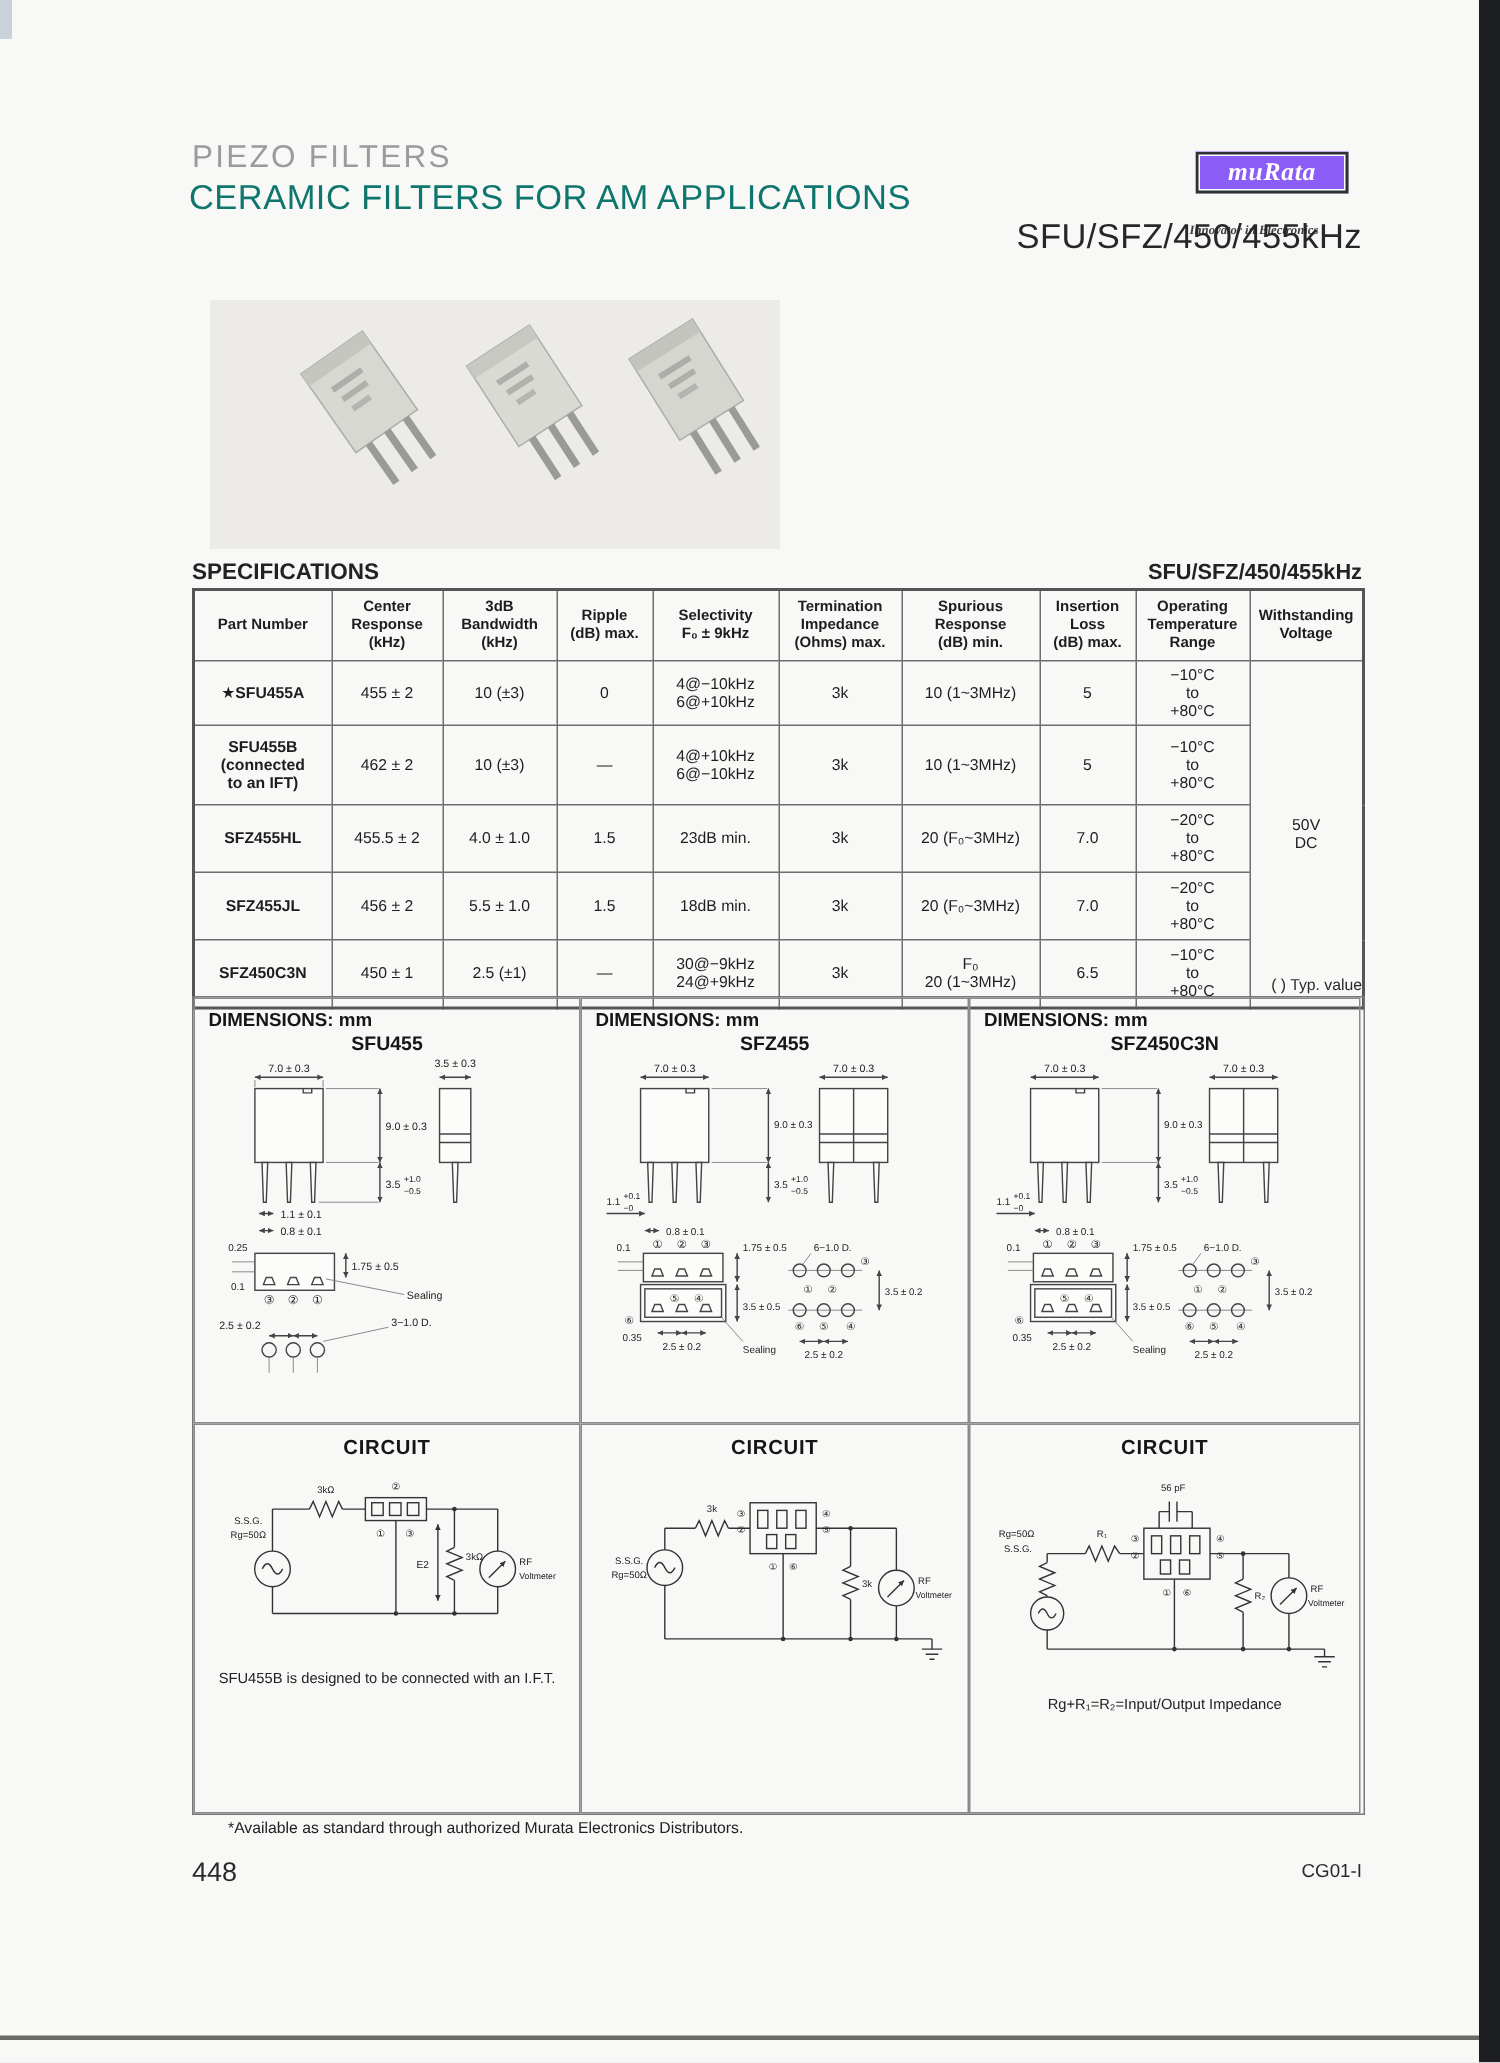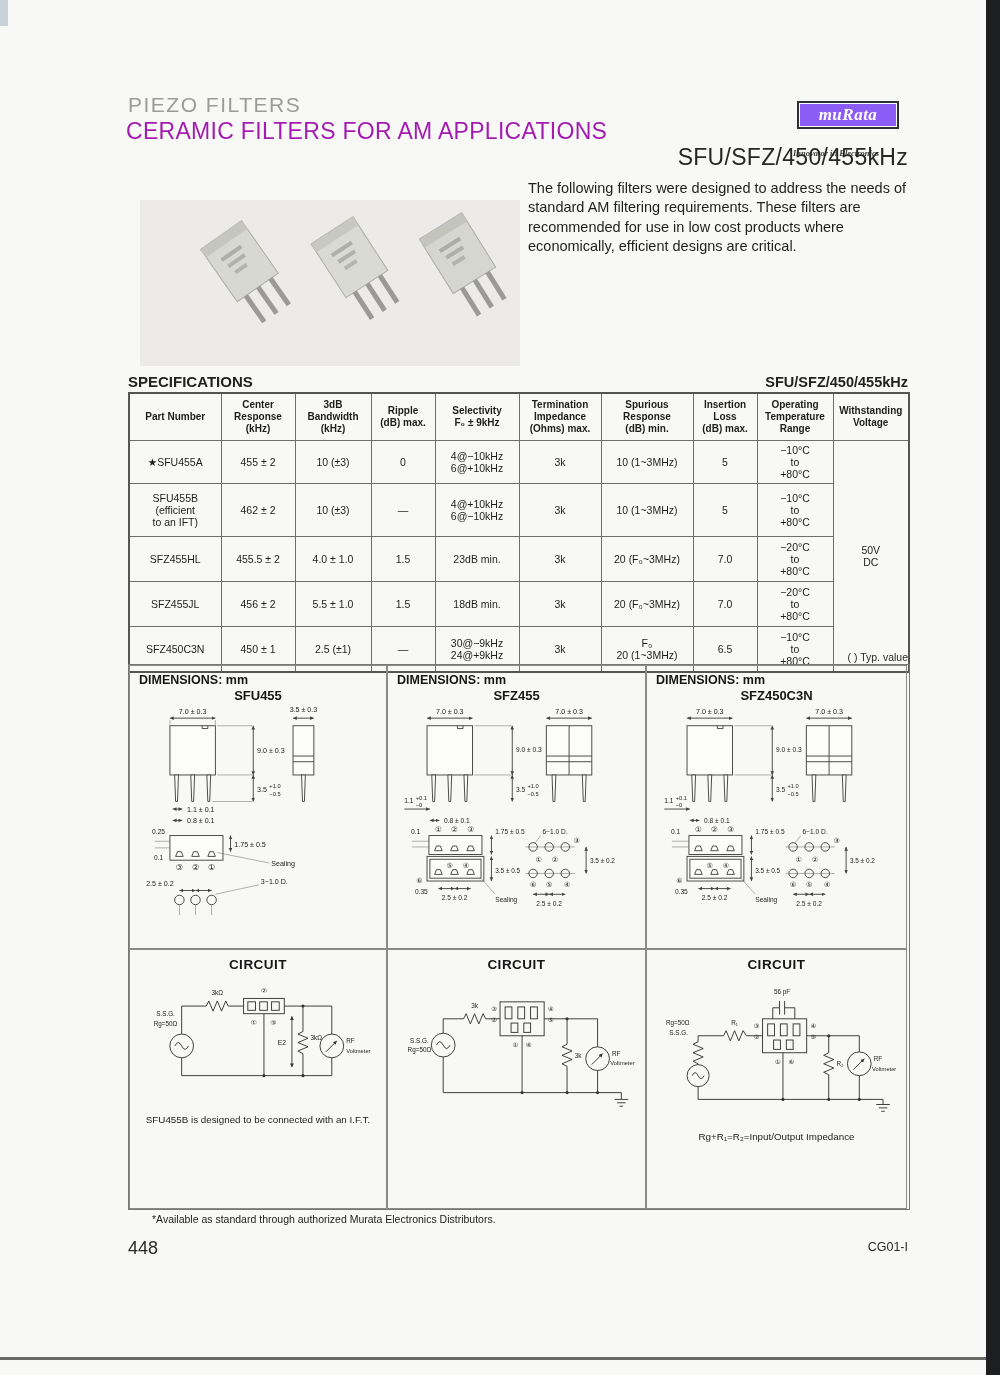--- a/index.html
+++ b/index.html
@@ -5,40 +5,40 @@
   html,body{margin:0;padding:0;background:#e9e9ea;}
   #sheet{position:relative;width:1000px;height:1375px;background:#f8f8f7;overflow:hidden;
          font-family:"Liberation Sans","DejaVu Sans",sans-serif;color:#1e1e1e;}
   .abs{position:absolute;}
   
   .edge-right{position:absolute;top:0;right:0;width:14px;height:1375px;background:#1c1e21;}
   .edge-bottom{position:absolute;left:0;top:1357px;width:986px;height:3px;background:#6a6a66;}
   .edge-topleft{position:absolute;left:0;top:0;width:8px;height:26px;background:#c9d2d8;}
   
   .cat{left:128px;top:93px;font-size:21px;color:#9b9b9b;letter-spacing:1.5px;}
-  .title{left:126px;top:118px;font-size:23px;color:#a21caf;letter-spacing:.3px;}
+  .title{left:126px;top:118px;font-size:23px;color:#0f766e;letter-spacing:.3px;}
   .logo-box{left:797px;top:101px;width:102px;height:28px;background:#8b5cf6;
             box-shadow:inset 0 0 0 2px #2e3134, inset 0 0 0 3px #ffffff;
             display:flex;align-items:center;justify-content:center;}
   .logo-text{font-family:"Liberation Serif","DejaVu Serif",serif;font-style:italic;font-weight:bold;
              color:#fff;font-size:17px;letter-spacing:.5px;}
   .logo-tagline{left:793px;top:148px;width:110px;text-align:left;font-size:8.5px;font-style:italic;
                 font-weight:bold;color:#3c3c3c;font-family:"Liberation Serif","DejaVu Serif",serif;}
   .series{left:560px;top:144px;width:348px;text-align:right;font-size:23px;color:#272727;letter-spacing:.3px;}
   .intro{left:528px;top:179px;width:386px;font-size:14.5px;line-height:1.33;color:#1f1f1f;}
   
   .spec-title{left:128px;top:373px;font-size:15px;font-weight:bold;color:#222;}
   .spec-title-right{left:600px;top:374px;width:308px;text-align:right;font-size:14.5px;font-weight:bold;color:#222;}
   table.spec{position:absolute;left:128px;top:392px;width:780px;border-collapse:collapse;table-layout:fixed;}
   table.spec th,table.spec td{border:1px solid #6e6e6e;white-space:pre-line;text-align:center;
       vertical-align:middle;padding:1px 2px;color:#1d1d1d;}
   table.spec{border:2px solid #555;}
   table.spec th{font-size:10px;line-height:1.18;font-weight:bold;height:44px;}
   table.spec td{font-size:10.5px;line-height:1.16;}
-  td.part{font-weight:normal;text-align:left;padding-left:6px;}
+  td.part{font-weight:bold;text-align:left;padding-left:6px;}
   tr.r1 td{height:40px;} tr.r2 td{height:50px;} tr.r3 td{height:42px;}
   tr.r4 td{height:42px;} tr.r5 td{height:42px;}
   .typ-note{left:600px;top:651px;width:308px;text-align:right;font-size:10.5px;color:#2a2a2a;}
   
   .grid{left:128px;top:664px;width:780px;height:544px;border:1px solid #777;display:grid;
         grid-template-columns:258px 259px 261px;grid-template-rows:284px 260px;}
   .gcell{border:1px solid #8a8a8a;position:relative;overflow:hidden;}
   .dim-head{font-size:12.5px;font-weight:bold;padding:7px 0 0 9px;color:#161616;}
   .dim-sub{text-align:center;font-size:13px;font-weight:bold;margin-top:1px;color:#161616;}
   .dsvg{display:block;margin:0 auto;}
@@ -61,21 +61,20 @@
 <div id="sheet">
   <div class="edge-topleft"></div>
 
   <div class="abs cat">PIEZO FILTERS</div>
   <div class="abs title">CERAMIC FILTERS FOR AM APPLICATIONS</div>
   <div class="abs logo-box">
     <span class="logo-text">muRata</span>
   </div>
   <div class="abs logo-tagline">Innovator in Electronics</div>
   <div class="abs series">SFU/SFZ/450/455kHz</div>
-  <div class="abs intro">The following filters were designed to address the needs of standard AM filtering requirements. These filters are recommended for use in low cost products where economically, efficient designs are critical.</div>
 
   <svg class="abs" style="left:140px;top:200px;" width="380" height="166" viewBox="0 0 380 166">
     <rect x="0" y="0" width="380" height="166" fill="#ecebe9"></rect>
     <g transform="translate(100,62) rotate(-35)">
       <rect x="-25" y="-33" width="50" height="64" fill="#d8d8d3" stroke="#adada7" stroke-width="1"></rect>
       <rect x="-25" y="-33" width="50" height="10" fill="#c6c6c0"></rect>
       <rect x="-17" y="31" width="5" height="32" fill="#9a9a96"></rect>
         <rect x="-2" y="31" width="5" height="32" fill="#9a9a96"></rect>
         <rect x="13" y="31" width="5" height="32" fill="#9a9a96"></rect>
       <rect x="-14" y="-14" width="24" height="4" fill="#8a8a86" opacity=".55"></rect>
@@ -159,21 +158,21 @@
       <td>10 (1~3MHz)</td>
       <td>5</td>
       <td>−10°C
 to
 +80°C</td>
       <td rowspan="5">50V
 DC</td>
     </tr>
     <tr class="r2">
       <td class="part">SFU455B
-(efficient
+(connected
 to an IFT)</td>
       <td>462 ± 2</td>
       <td>10 (±3)</td>
       <td>—</td>
       <td>4@+10kHz
 6@−10kHz</td>
       <td>3k</td>
       <td>10 (1~3MHz)</td>
       <td>5</td>
       <td>−10°C

